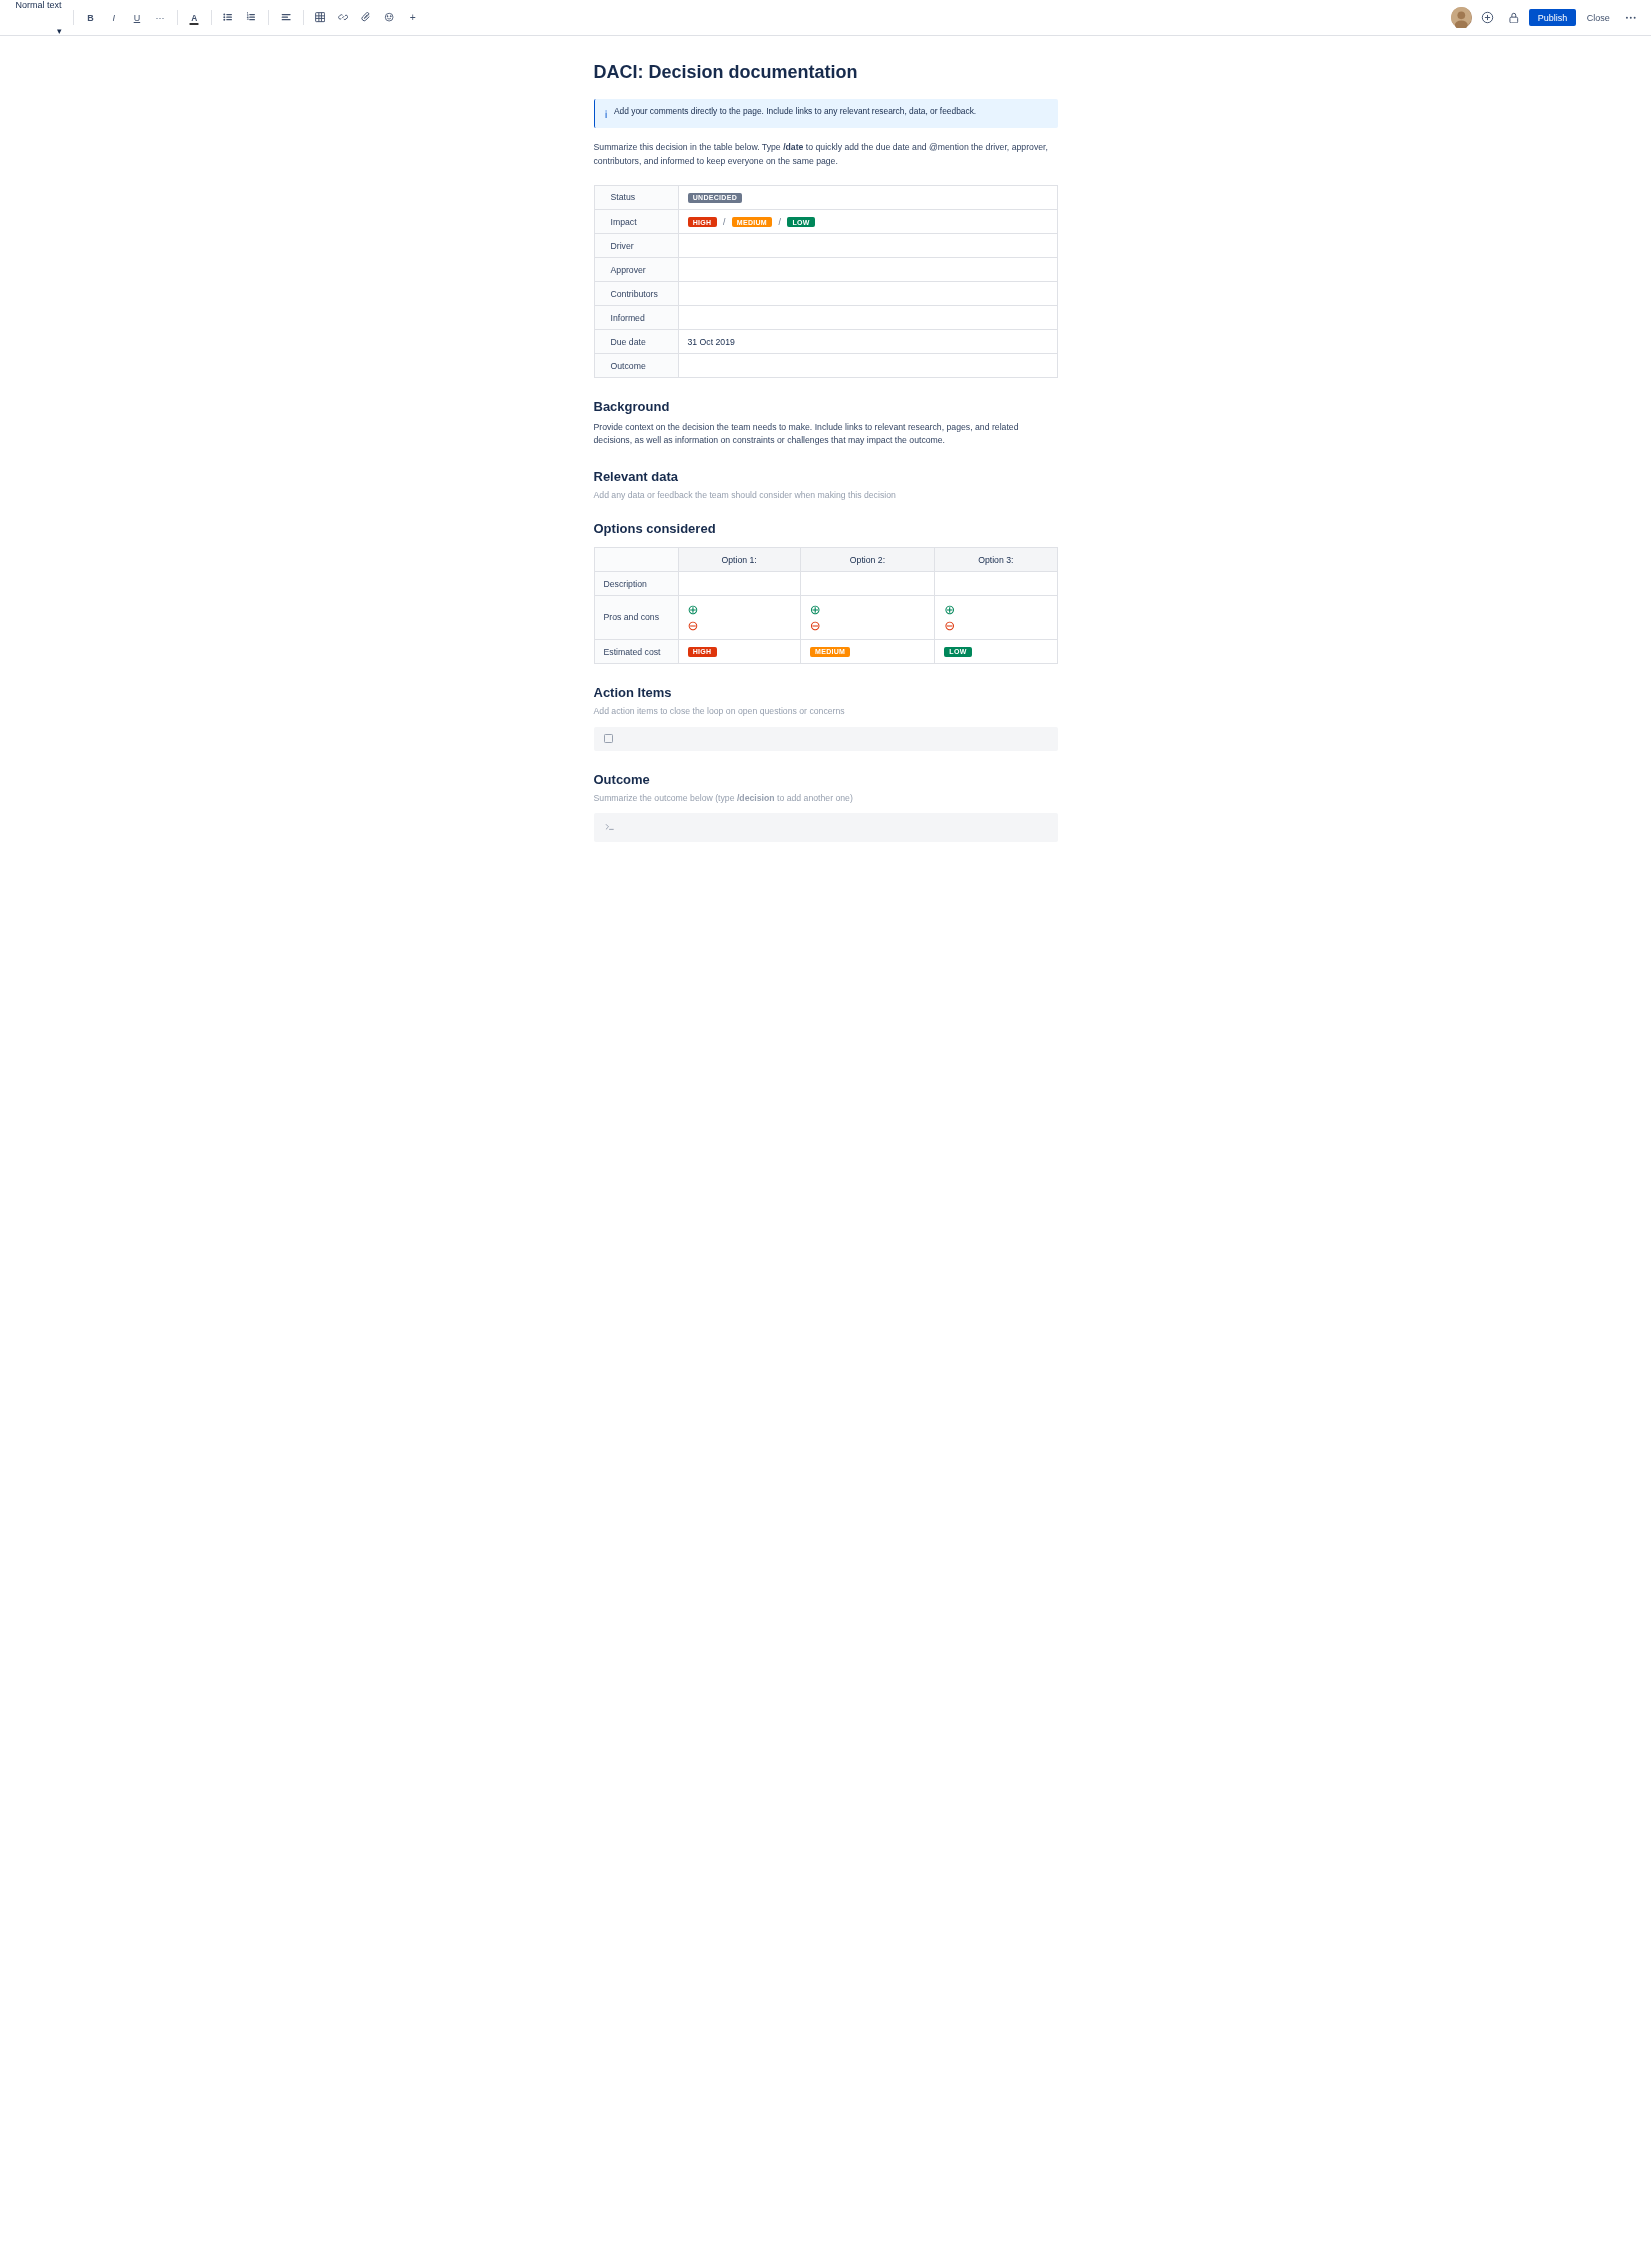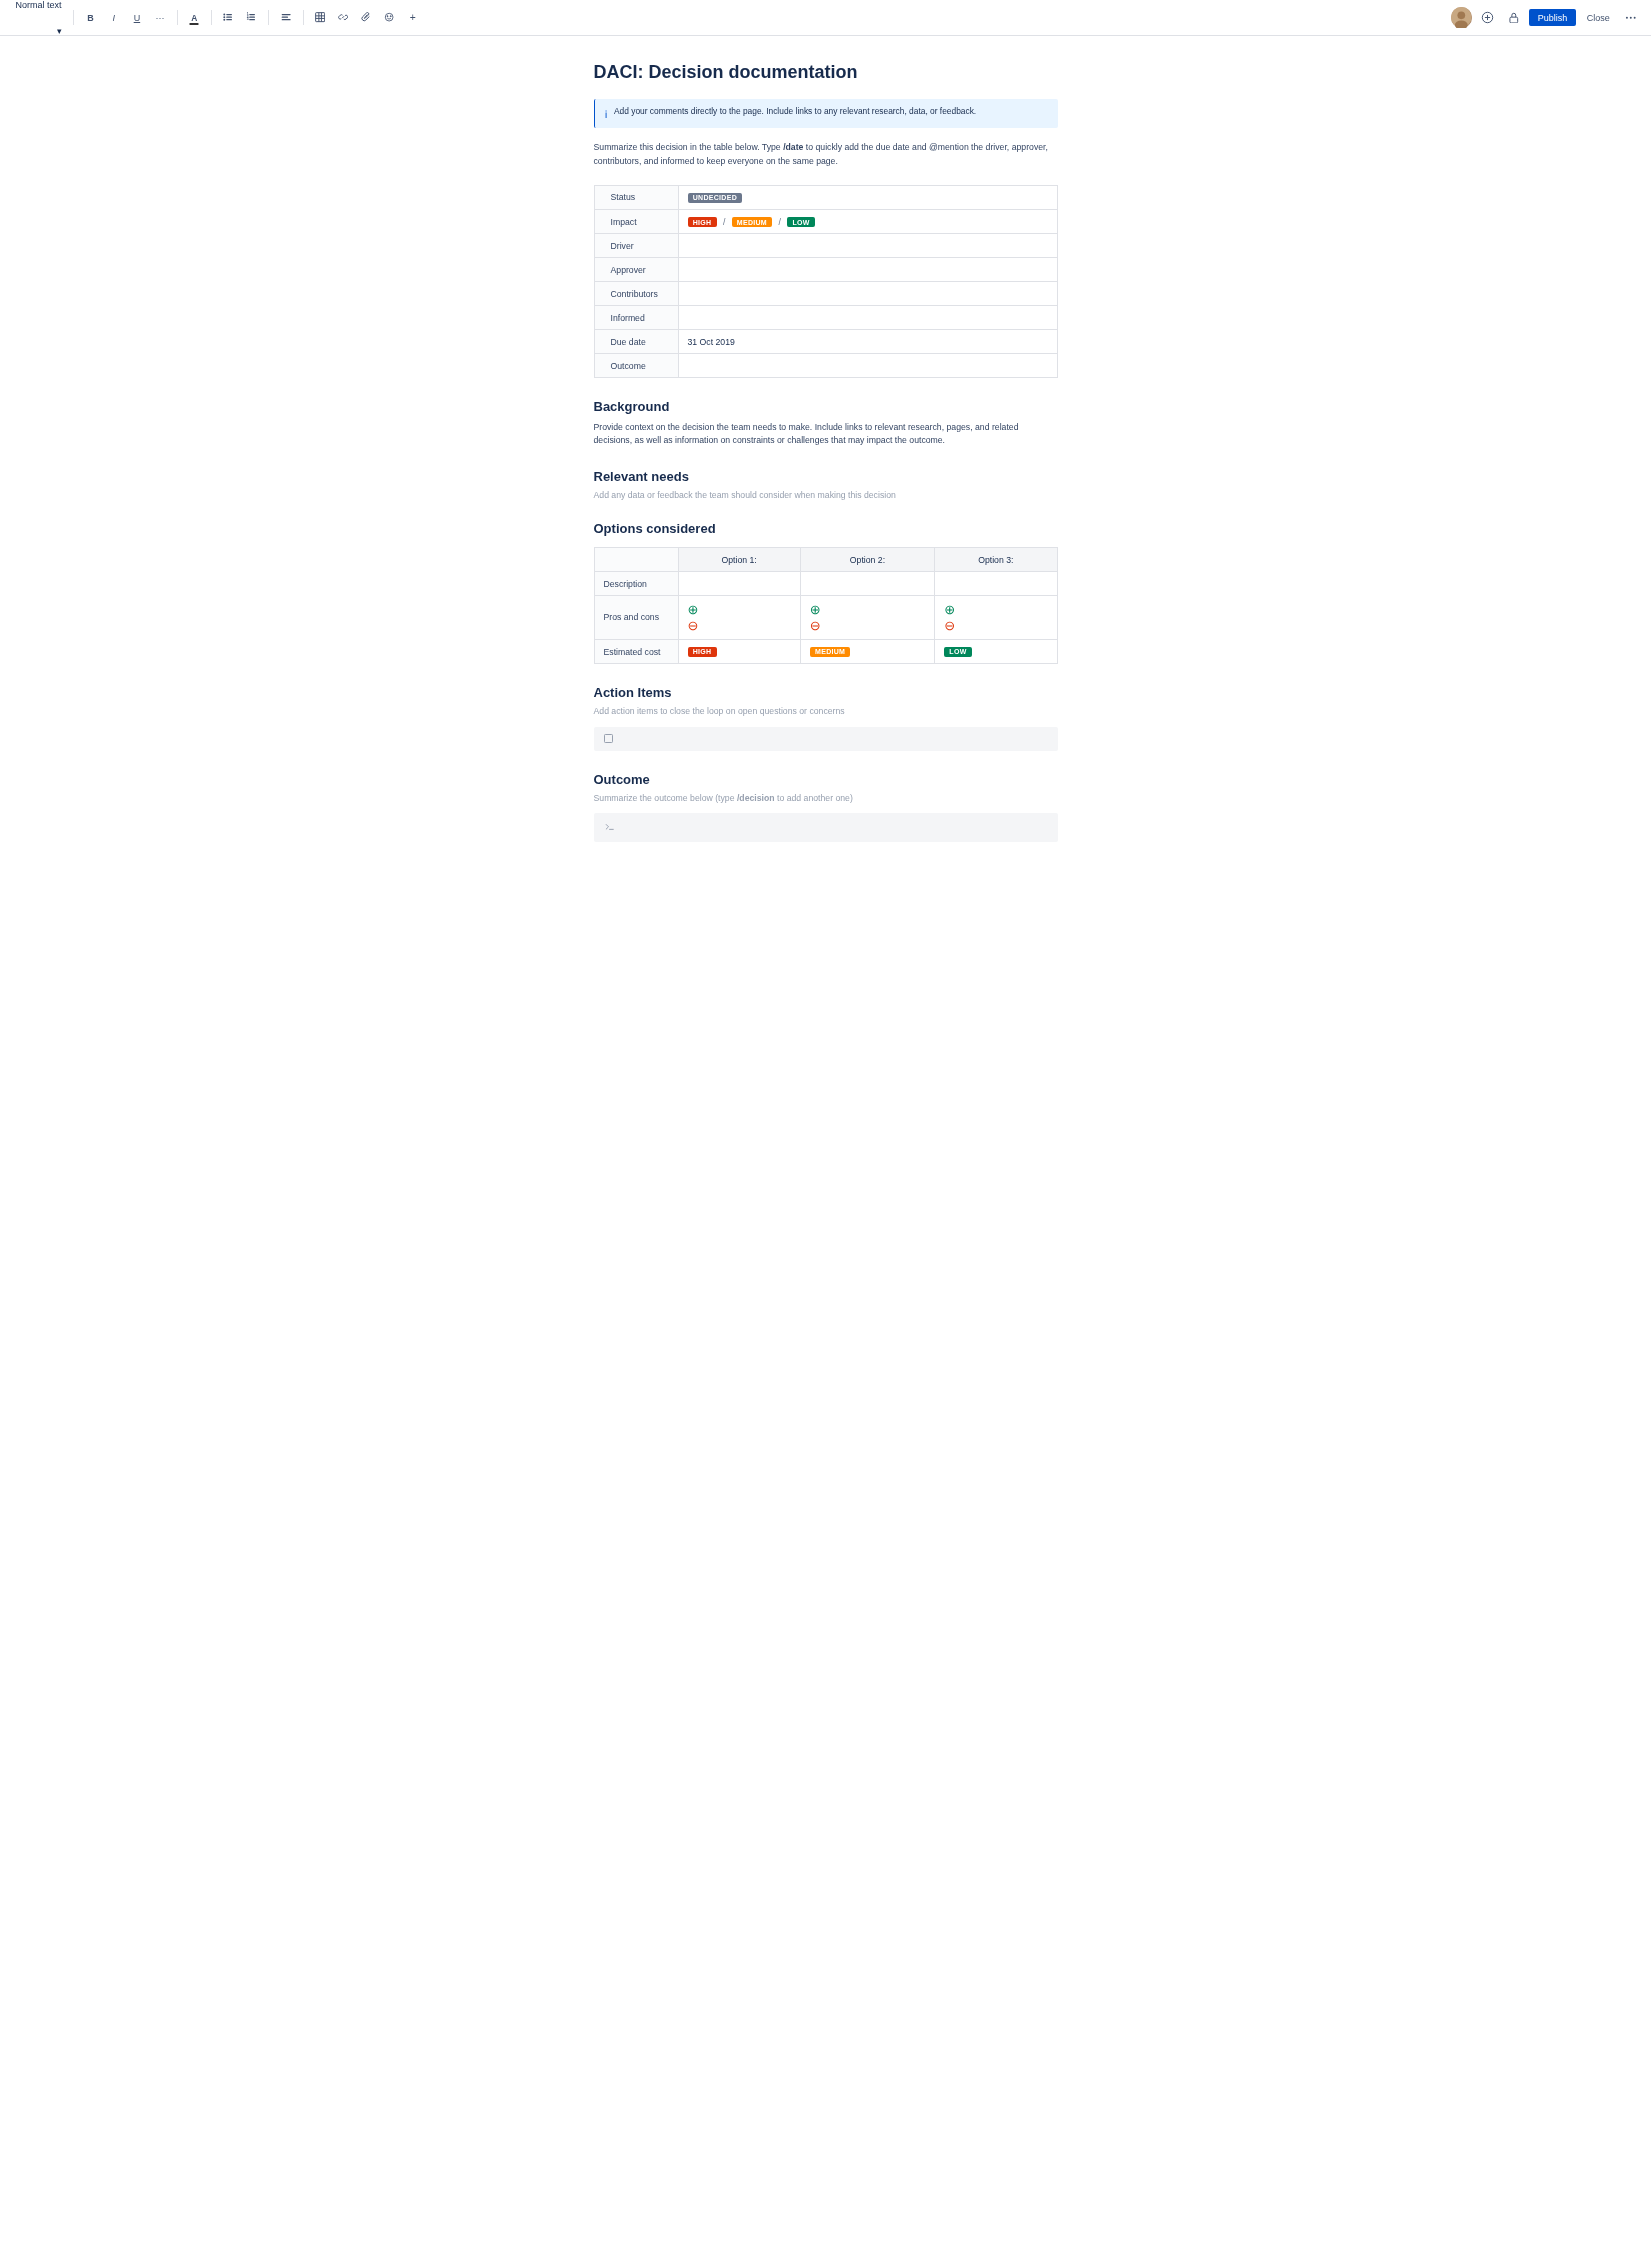--- a/index.html
+++ b/index.html
@@ -252,21 +252,21 @@
       <tr>
         <td>Outcome</td>
         <td>&nbsp;</td>
       </tr>
     </tbody>
   </table>
 
   <h2 class="section-title">Background</h2>
   <p class="section-desc">Provide context on the decision the team needs to make. Include links to relevant research, pages, and related decisions, as well as information on constraints or challenges that may impact the outcome.</p>
 
-  <h2 class="section-title">Relevant needs</h2>
+  <h2 class="section-title">Relevant data</h2>
   <p class="section-desc-muted">Add any data or feedback the team should consider when making this decision</p>
 
   <h2 class="section-title">Options considered</h2>
 
   <table class="options-table">
     <tbody>
       <tr>
         <td></td>
         <th>Option 1:</th>
         <th>Option 2:</th>

